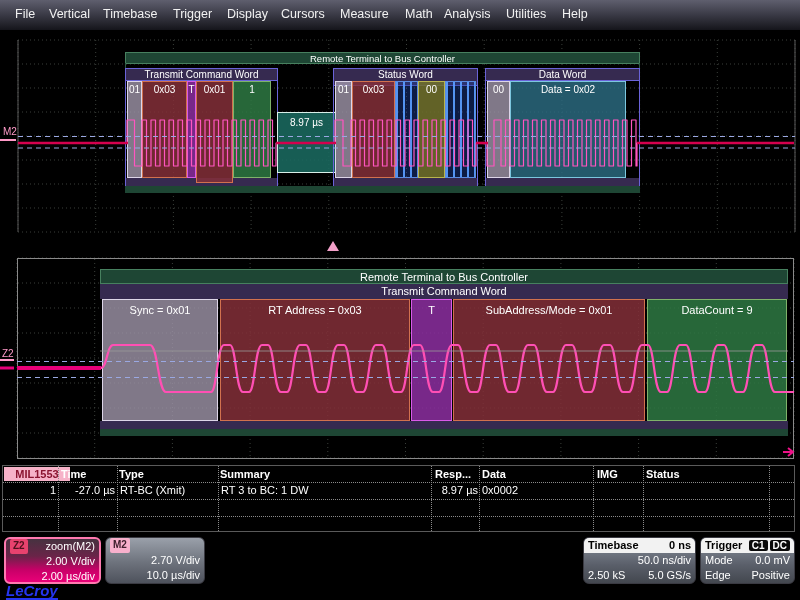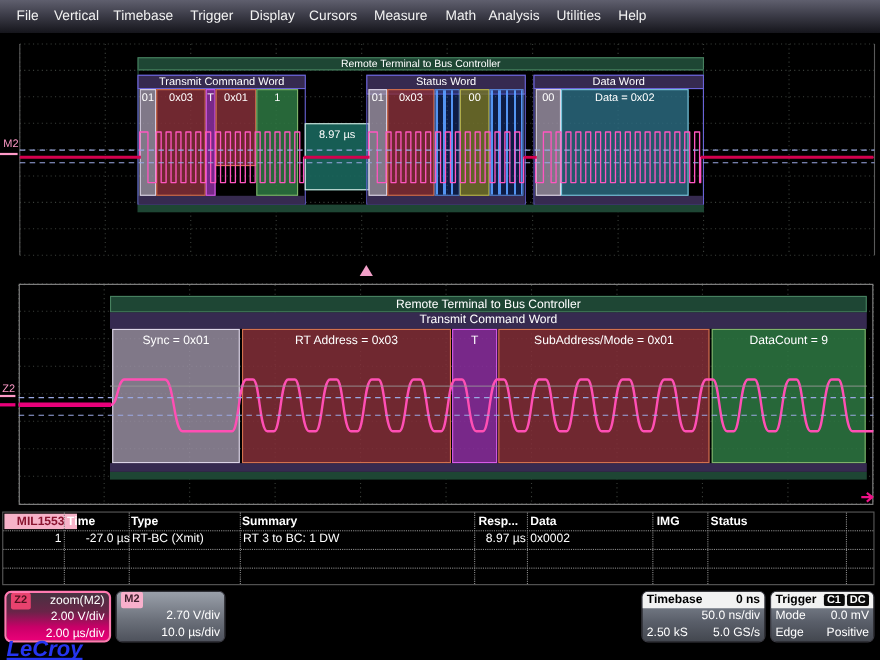--- a/index.html
+++ b/index.html
@@ -48,21 +48,21 @@
   #z2box{left:4px;width:97px;border:2px solid #ff7ab0;
     background:linear-gradient(180deg,#463240 0%,#6a2448 40%,#c80068 72%,#ea0078 100%);}
   #m2box{left:105px;width:100px;border:1px solid #3a3a42;
     background:linear-gradient(180deg,#9aa0aa 0%,#6d727c 55%,#4e525c 100%);}
   #tbbox{left:583px;width:113px;border:1px solid #3a3a42;
     background:linear-gradient(180deg,#8a919c 0%,#5a5f6a 60%,#43474f 100%);}
   #trigbox{left:700px;width:95px;border:1px solid #3a3a42;
     background:linear-gradient(180deg,#8a919c 0%,#5a5f6a 60%,#43474f 100%);}
   .whitehead{background:#f2f2f2;color:#000;font-weight:bold;border-radius:4px 4px 0 0;}
   .blackbadge{background:#0a0a0a;color:#fff;font-size:10px;font-weight:bold;padding:0 3px;border-radius:2px;margin-left:2px;}
-  #lecroy{position:absolute;left:6px;top:583px;color:#2535f0;font-size:20px;font-weight:bold;font-style:italic;
+  #lecroy{position:absolute;left:6px;top:583px;color:#2535f0;font-size:15px;font-weight:bold;font-style:italic;
     border-bottom:2px solid #2535f0;line-height:15px;}
   #stamp{position:absolute;right:5px;top:619px;font-size:11px;color:#f0f0f0;}
   svg.layer{position:absolute;left:0;top:0;pointer-events:none;}
 </style>
 </head>
 <body>
 
 <div id="menubar">
   <span class="menu-item" style="left:15px">File</span>
   <span class="menu-item" style="left:49px">Vertical</span>
@@ -129,21 +129,21 @@
   <div class="strip-g" style="left:125px;top:186px;width:515px;height:7px"></div>
   <div class="abs" style="left:125px;top:63px;width:1px;height:123px;background:#2c5a44"></div>
   <div class="abs" style="left:639px;top:63px;width:1px;height:123px;background:#2c5a44"></div>
 
   <div class="wordbox" style="left:125px;top:68px;width:153px;height:118px"></div>
   <div class="wordbar" style="left:125px;top:68px;width:153px;height:13px;font-size:10px;line-height:12px">Transmit Command Word</div>
   <div class="strip-p" style="left:126px;top:178px;width:151px;height:8px"></div>
   <div class="fld f-gray" style="left:127px;top:81px;width:15px;height:97px">01</div>
   <div class="fld f-red" style="left:142px;top:81px;width:45px;height:97px">0x03</div>
   <div class="fld f-pur" style="left:187px;top:81px;width:9px;height:97px;padding-left:0;padding-right:0">T</div>
-  <div class="fld f-red" style="left:196px;top:81px;width:37px;height:70px">0x01</div>
+  <div class="fld f-red" style="left:196px;top:81px;width:37px;height:102px">0x01</div>
   <div class="fld f-grn" style="left:233px;top:81px;width:38px;height:97px">1</div>
 
   <div class="respbox" style="left:277px;top:112px;width:59px;height:61px">8.97 µs</div>
 
   <div class="wordbox" style="left:333px;top:68px;width:145px;height:118px"></div>
   <div class="wordbar" style="left:333px;top:68px;width:145px;height:18px;font-size:10px;line-height:12px">Status Word</div>
   <div class="strip-p" style="left:334px;top:178px;width:143px;height:8px"></div>
   <div class="fld f-gray" style="left:335px;top:81px;width:17px;height:97px">01</div>
   <div class="fld f-red" style="left:352px;top:81px;width:43px;height:97px">0x03</div>
   <div class="fld f-blu" style="left:395px;top:81px;width:23px;height:97px"></div>
@@ -210,21 +210,21 @@
   <div class="vline" style="left:476px"></div>
   <div class="vline" style="left:590px"></div>
   <div class="vline" style="left:640px"></div>
   <div class="vline" style="left:766px"></div>
   <div class="hline" style="top:16px"></div>
   <div class="hline" style="top:33px"></div>
   <div class="hline" style="top:50px"></div>
 
   <div>
     <span class="td" style="left:28px;top:18px;width:25px;text-align:right">1</span>
-    <span class="td" style="left:68px;top:18px;width:54px;text-align:center">-27.0 µs</span>
+    <span class="td" style="left:58px;top:18px;width:54px;text-align:right">-27.0 µs</span>
     <span class="td" style="left:117px;top:18px">RT-BC  (Xmit)</span>
     <span class="td" style="left:218px;top:18px">RT  3 to BC: 1 DW</span>
     <span class="td" style="left:423px;top:18px;width:52px;text-align:right">8.97 µs</span>
     <span class="td" style="left:479px;top:18px">0x0002</span>
   </div>
 </div>
 
 <div class="descbox" id="z2box">
   <div class="drow">
       <span class="badge" style="background:#e8426e;color:#50101e">Z2</span>

